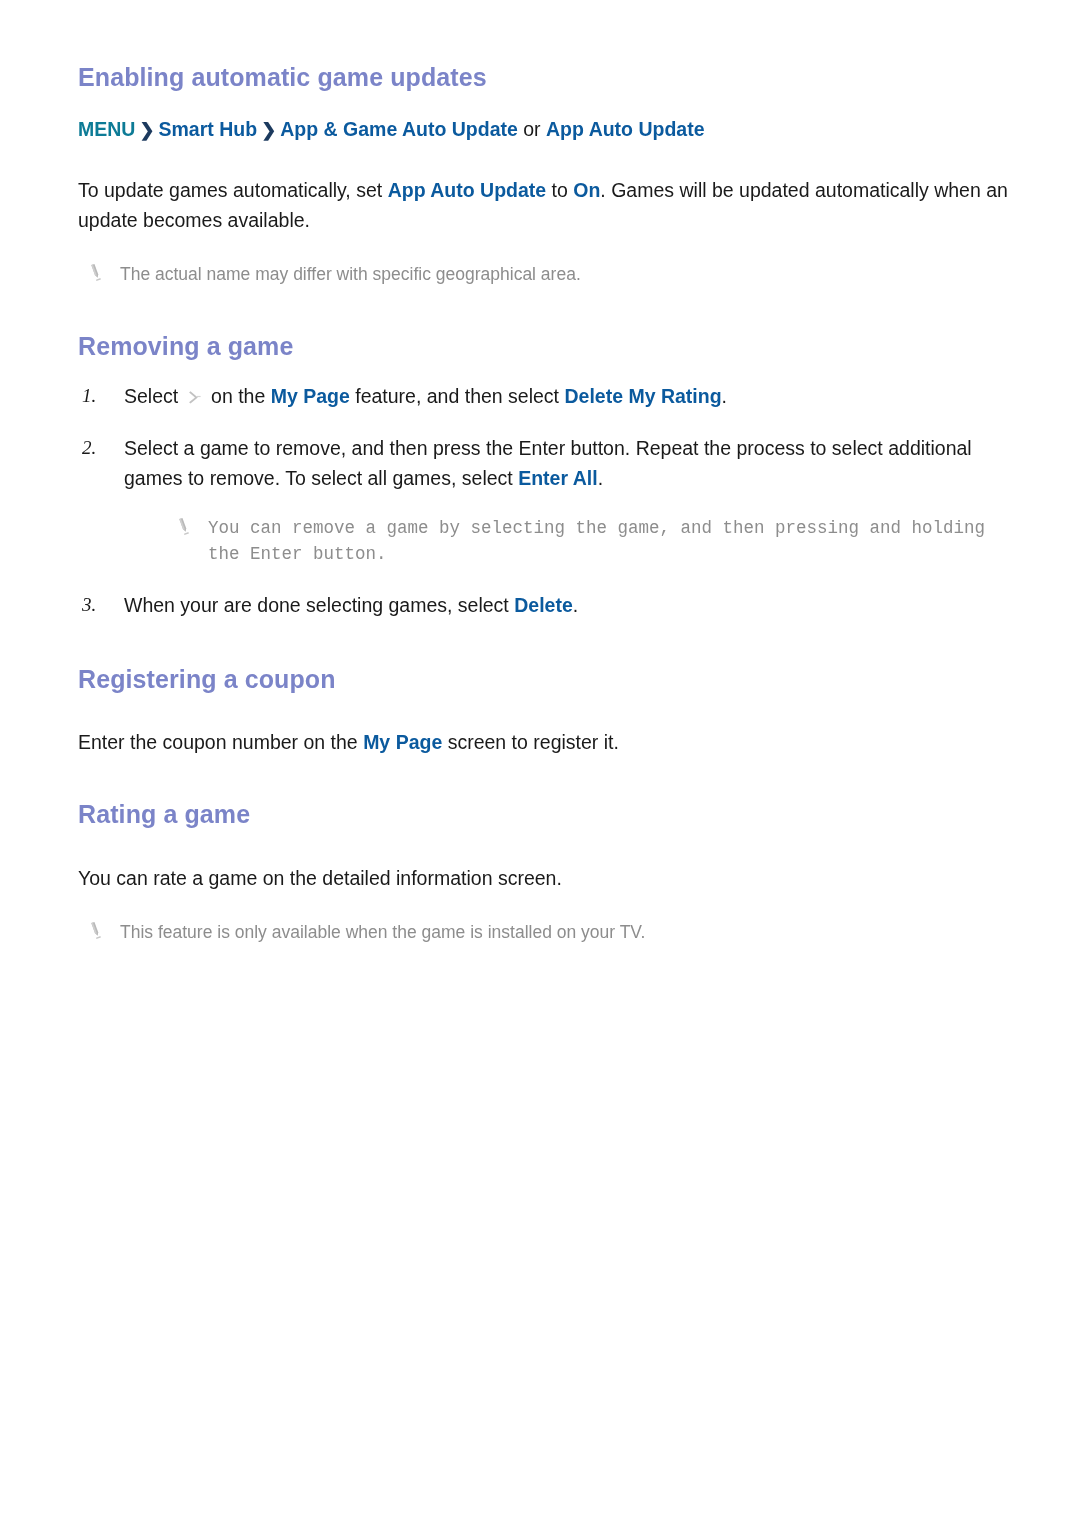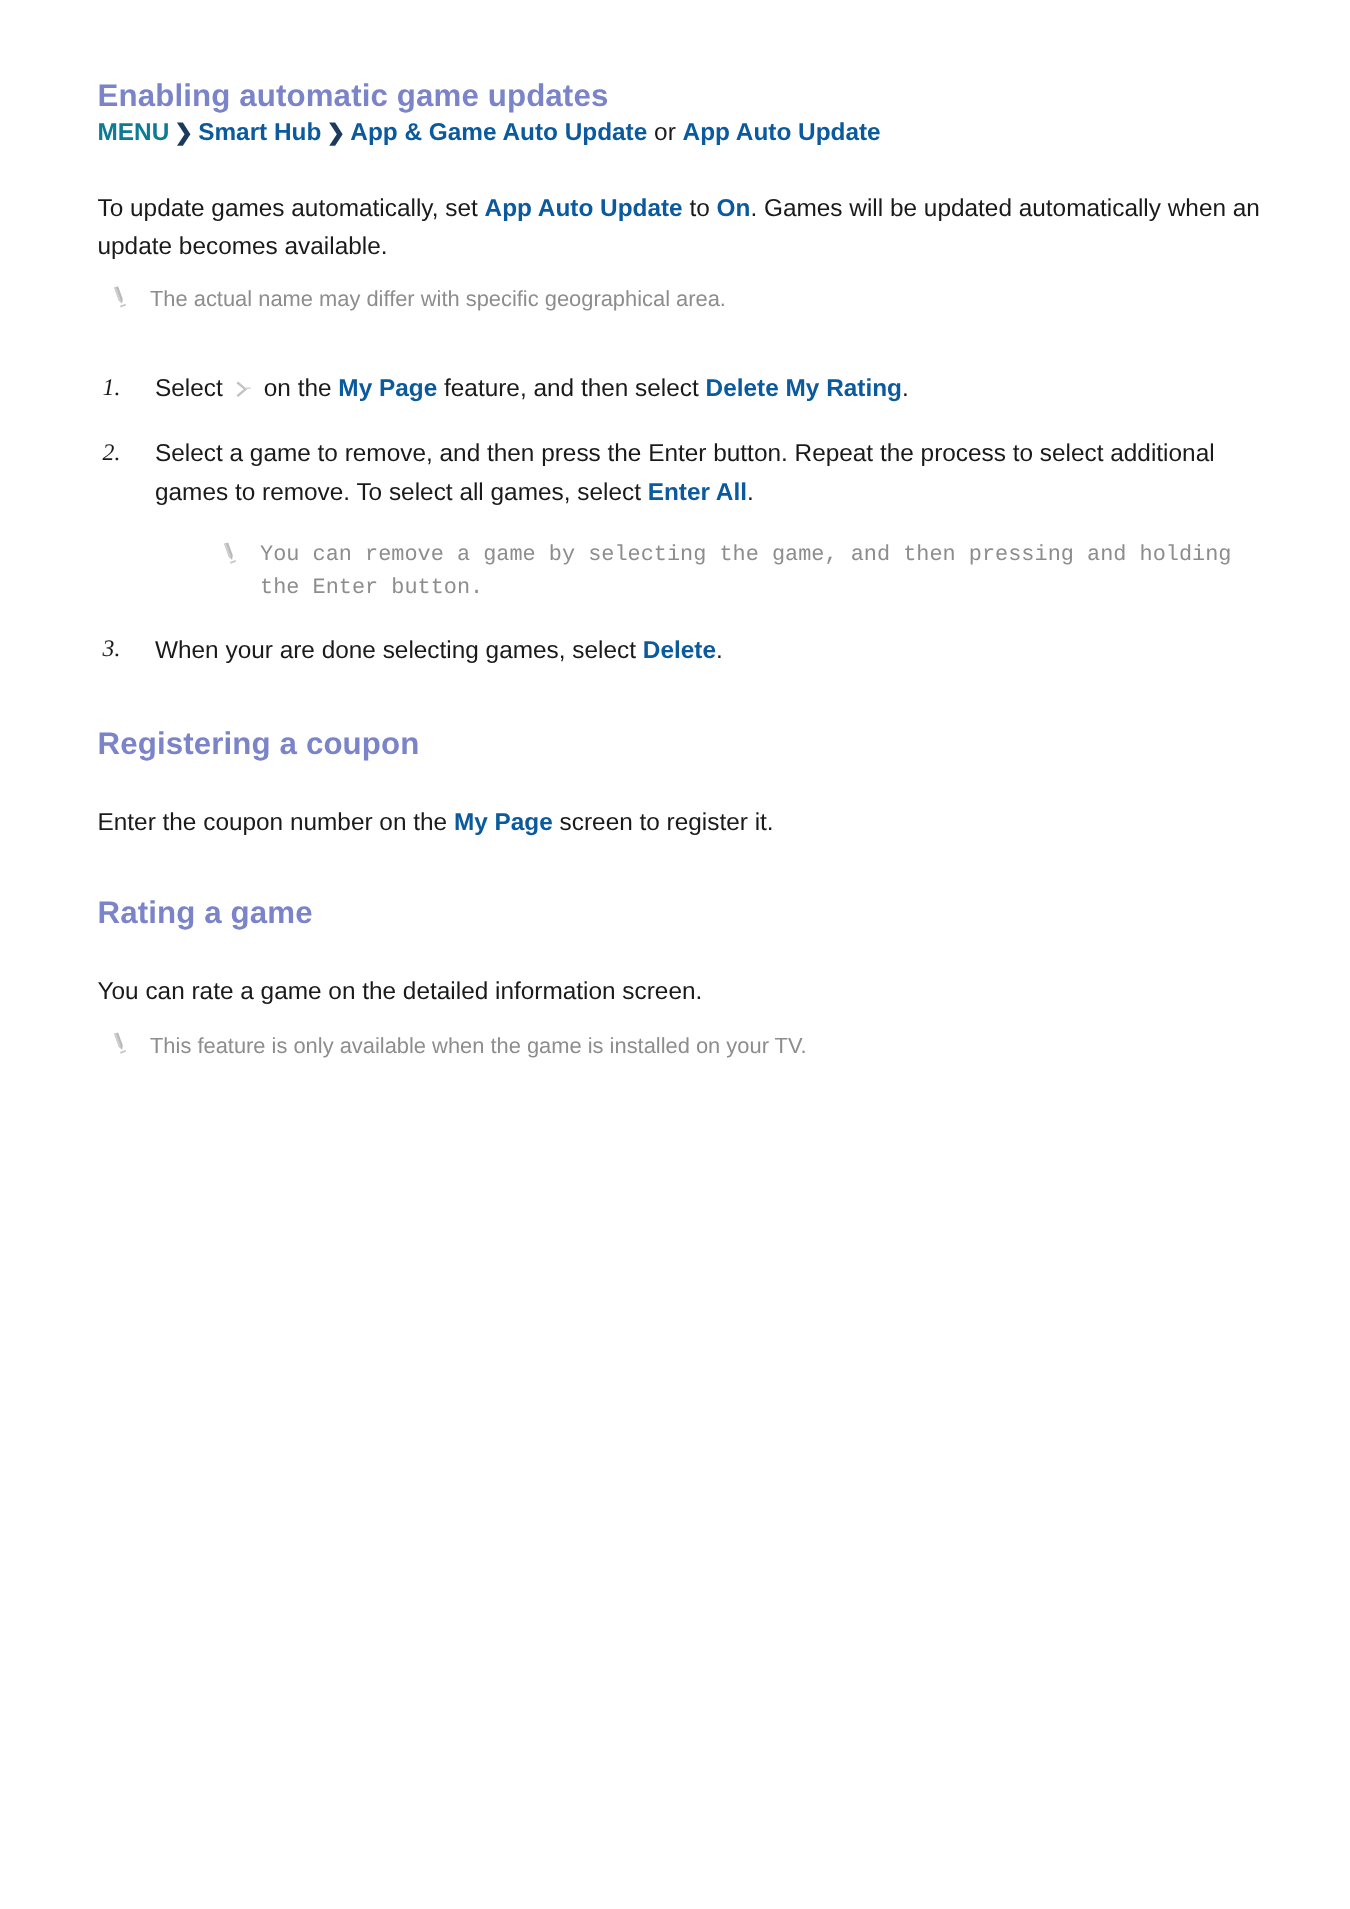--- a/index.html
+++ b/index.html
@@ -37,20 +37,21 @@
 
   .section + .section {
     margin-top: 44px;
   }
   .section.tight-gap {
     margin-top: 42px;
   }
 
   
   .menu-path {
+    margin-top: 23px;
     font-size: 19.5px;
     font-weight: bold;
     line-height: 1.35;
     color: #0b5a9e;
     white-space: nowrap;
   }
   .menu-path .menu-root { color: #0d7b96; }
   .menu-path .chev {
     color: #1c3a5e;
     font-weight: bold;
@@ -75,21 +76,21 @@
   }
   .lnk {
     color: #0b5a9e;
     font-weight: bold;
   }
 
   
   .note {
     display: flex;
     align-items: flex-start;
-    margin-top: 14px;
+    margin-top: 26px;
     color: #8d8d8d;
     font-size: 17.5px;
     line-height: 1.5;
   }
   .note.indent-1 { margin-left: 6px; }
   .note.indent-2 { margin-left: 48px; margin-top: 22px; font-family: Liberation Mono, monospace; }
 
   .note .pencil {
     flex: 0 0 auto;
     width: 22px;
@@ -158,20 +159,21 @@
             <path d="M10.2 2.3 L11.9 2.3 L11.9 13.2 L11.05 14.8 L10.2 13.2 Z" fill="#cfcfcf"></path>
             <rect x="9.6" y="17.6" width="4.7" height="1.5" fill="#c8c8c8"></rect>
           </g>
         </svg>
       </span>
       <span class="note-text">The actual name may differ with specific geographical area.</span>
     </div>
   </div>
 
   <div class="section">
+    <h2 class="section-title">Removing a game</h2>
 
     <ol class="steps">
 
       <li>
         <span class="num">1.</span><span>Select </span><span class="inline-chevron">
             <svg width="16" height="17" viewBox="0 0 16 17" xmlns="http://www.w3.org/2000/svg">
               <path d="M3.5 2.2 L10.8 8.4 L3.5 14.6 L2.1 13.2 L8.0 8.4 L2.1 3.6 Z" fill="#c2c2c2"></path>
               <path d="M9.8 6.9 L13.6 6.9 L13.6 8.1 L9.8 8.1 Z" fill="#d4d4d4"></path>
             </svg>
           </span><span> on the </span><span class="lnk">My Page</span><span> feature, and then select </span><span class="lnk">Delete My Rating</span><span>.</span>

